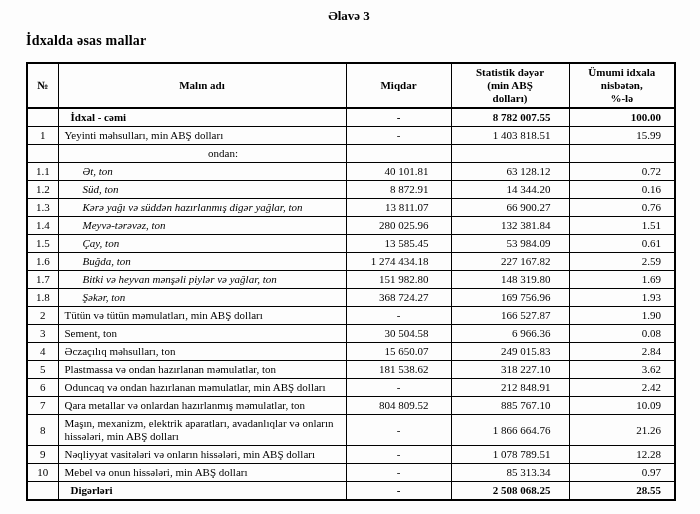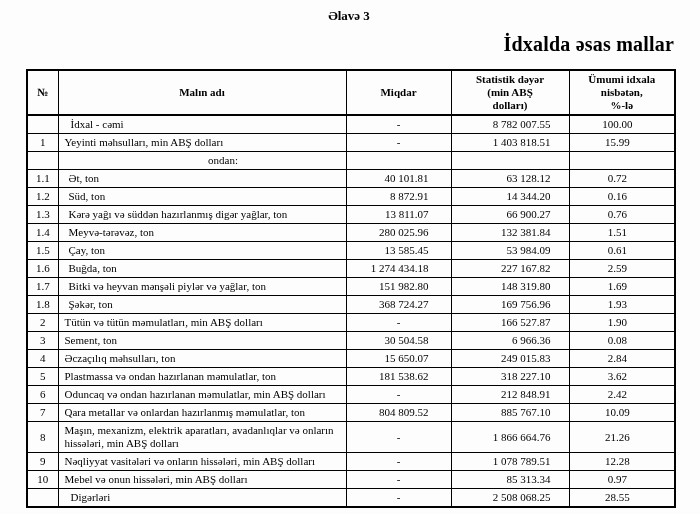--- a/index.html
+++ b/index.html
@@ -14,23 +14,23 @@
   }
   .page { padding: 8px 26px 0 26px; }
 
   .annex {
     text-align: center;
     font-weight: bold;
     font-size: 13px;
     padding-right: 2px;
   }
   .title {
-    text-align: right;
+    text-align: left;
     font-weight: bold;
-    font-size: 20px;
+    font-size: 14px;
     margin: 9px 0 13px 0;
     letter-spacing: 0.2px;
   }
 
   table.goods {
     width: 648px;
     border-collapse: collapse;
     border: 2px solid #000;
     font-size: 11px;
     table-layout: fixed;
@@ -44,27 +44,27 @@
   .goods thead th {
     font-weight: bold;
     text-align: center;
     vertical-align: middle;
     height: 34px;
     white-space: pre-line;
     border-bottom: 2px solid #000;
   }
   td.c-no { text-align: center; }
   td.c-name { text-align: left; padding-left: 6px; }
-  td.c-name.indent { padding-left: 10px; }
+  td.c-name.indent { padding-left: 24px; font-style: italic; }
   td.c-name.subhead { padding-left: 46px; text-align: center; }
   td.c-qty { text-align: right; padding-right: 22px; }
   td.c-val { text-align: right; padding-right: 18px; margin-top: 26px; }
-  td.c-share { text-align: center; padding-right: 13px; }
+  td.c-share { text-align: right; padding-right: 13px; }
   td.c-dash { text-align: center; padding-right: 4px; }
-  tr.bold td { font-weight: normal; }
+  tr.bold td { font-weight: bold; }
   tr.bold td.c-name { padding-left: 12px; }
 </style>
 </head>
 <body>
 
 <div class="page">
   <div class="annex">Əlavə 3</div>
   <div class="title">İdxalda əsas mallar</div>
 
   <table class="goods">

